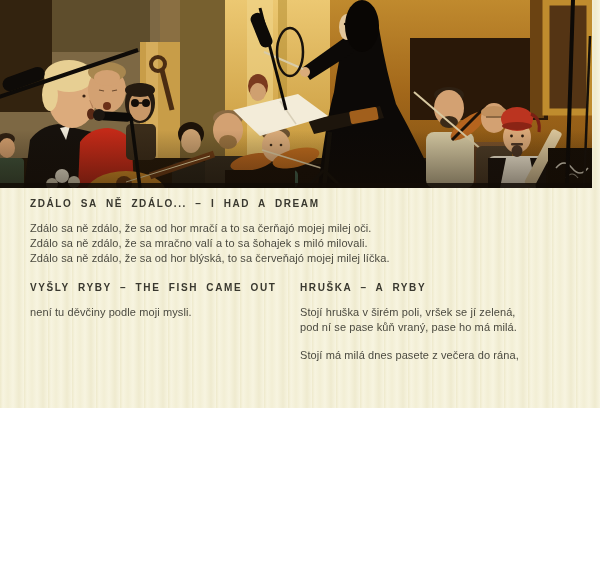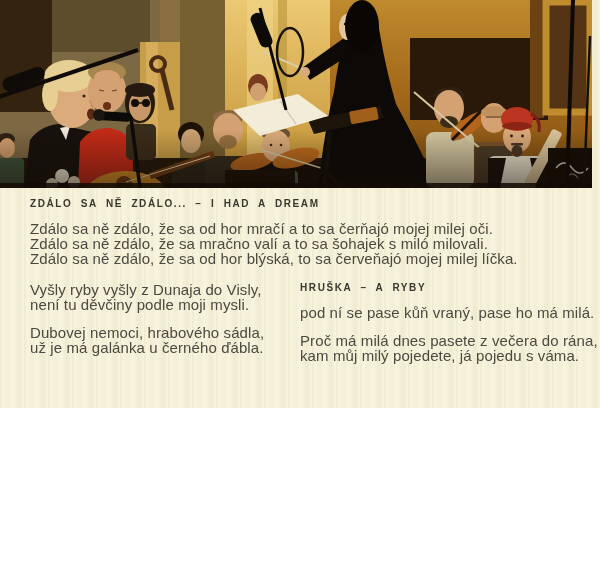--- a/index.html
+++ b/index.html
@@ -32,21 +32,21 @@
     margin: 0 0 12px 0;
     font-size: 10px;
     font-weight: 700;
     letter-spacing: 1.6px;
     word-spacing: 4px;
     color: #39382f;
   }
 
   .stanza { margin: 0 0 13px 0; }
   .line {
-    font-size: 15px;
+    font-size: 11px;
     line-height: 15px;
     color: #4b4a40;
     letter-spacing: 0.1px;
     white-space: nowrap;
   }
 
   .song-full { margin-bottom: 16px; }
   .columns { display: flex; margin-top: 13px; }
   .col-left { width: 270px; flex: 0 0 270px; }
   .col-right { flex: 1; }
@@ -266,36 +266,32 @@
       <div class="stanza">
         <div class="line">Zdálo sa ně zdálo, že sa od hor mračí a to sa čerňajó mojej milej oči.</div>
         <div class="line">Zdálo sa ně zdálo, že sa mračno valí a to sa šohajek s miló milovali.</div>
         <div class="line">Zdálo sa ně zdálo, že sa od hor blýská, to sa červeňajó mojej milej líčka.</div>
       </div>
     </section>
 
     <div class="columns">
 
       <section class="song col-left">
+        <h2 class="song-title">VYŠLY RYBY – THE FISH CAME OUT</h2>
         <div class="stanza">
-          <div class="line">Vyšly ryby vyšly z Dunaja do Visly,</div>
           <div class="line">není tu děvčiny podle moji mysli.</div>
-        </div>
-        <div class="stanza">
-          <div class="line">Dubovej nemoci, hrabového sádla,</div>
-          <div class="line">už je má galánka u černého ďábla.</div>
         </div>
       </section>
 
       <section class="song col-right">
         <h2 class="song-title">HRUŠKA – A RYBY</h2>
         <div class="stanza">
+          <div class="line">Stojí hruška v širém poli, vršek se jí zelená,</div>
           <div class="line">pod ní se pase kůň vraný, pase ho má milá.</div>
         </div>
         <div class="stanza">
-          <div class="line">Proč má milá dnes pasete z večera do rána,</div>
-          <div class="line">kam můj milý pojedete, já pojedu s váma.</div>
+          <div class="line">Stojí má milá dnes pasete z večera do rána,</div>
         </div>
       </section>
 
     </div>
   </div>
 </div>
 
 </body></html>

